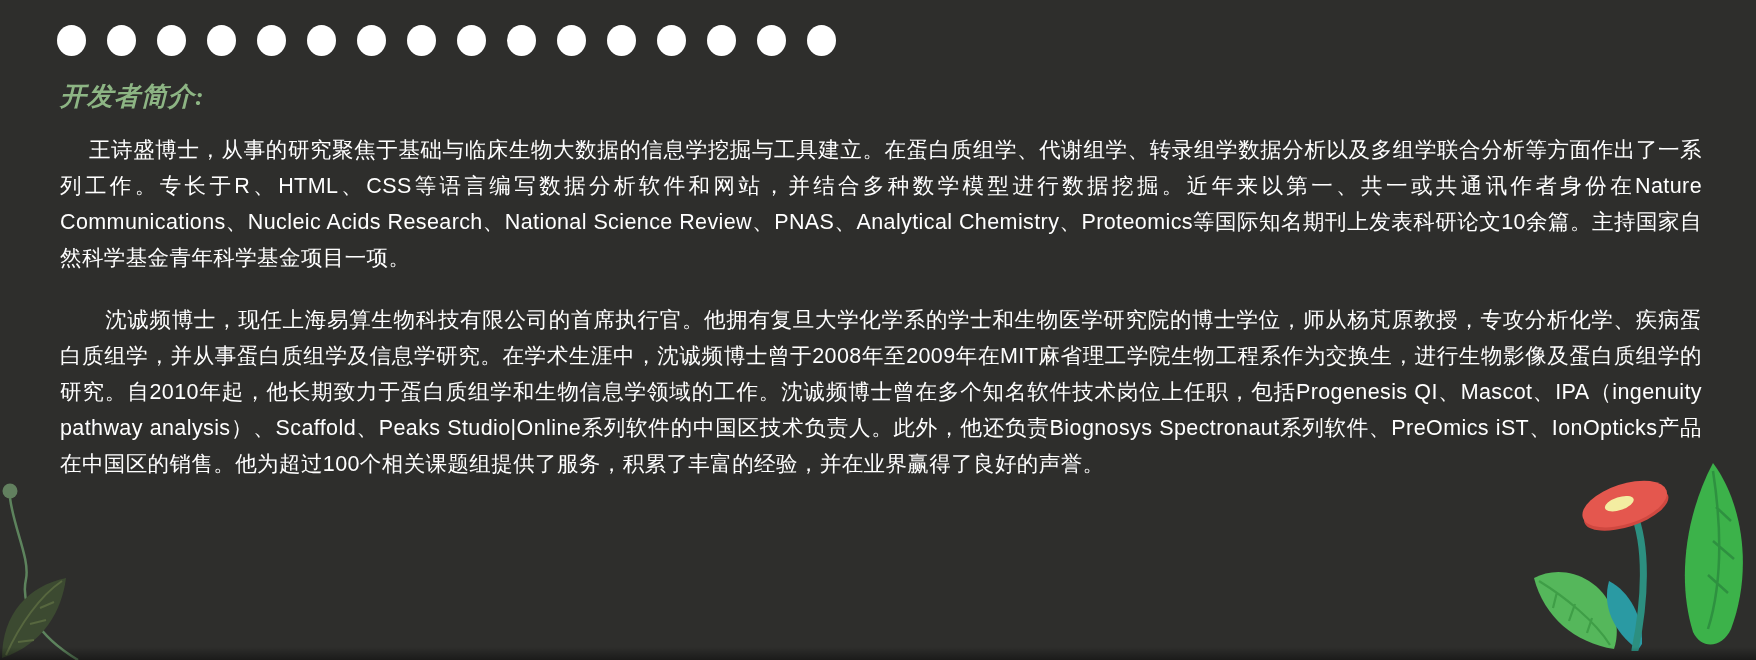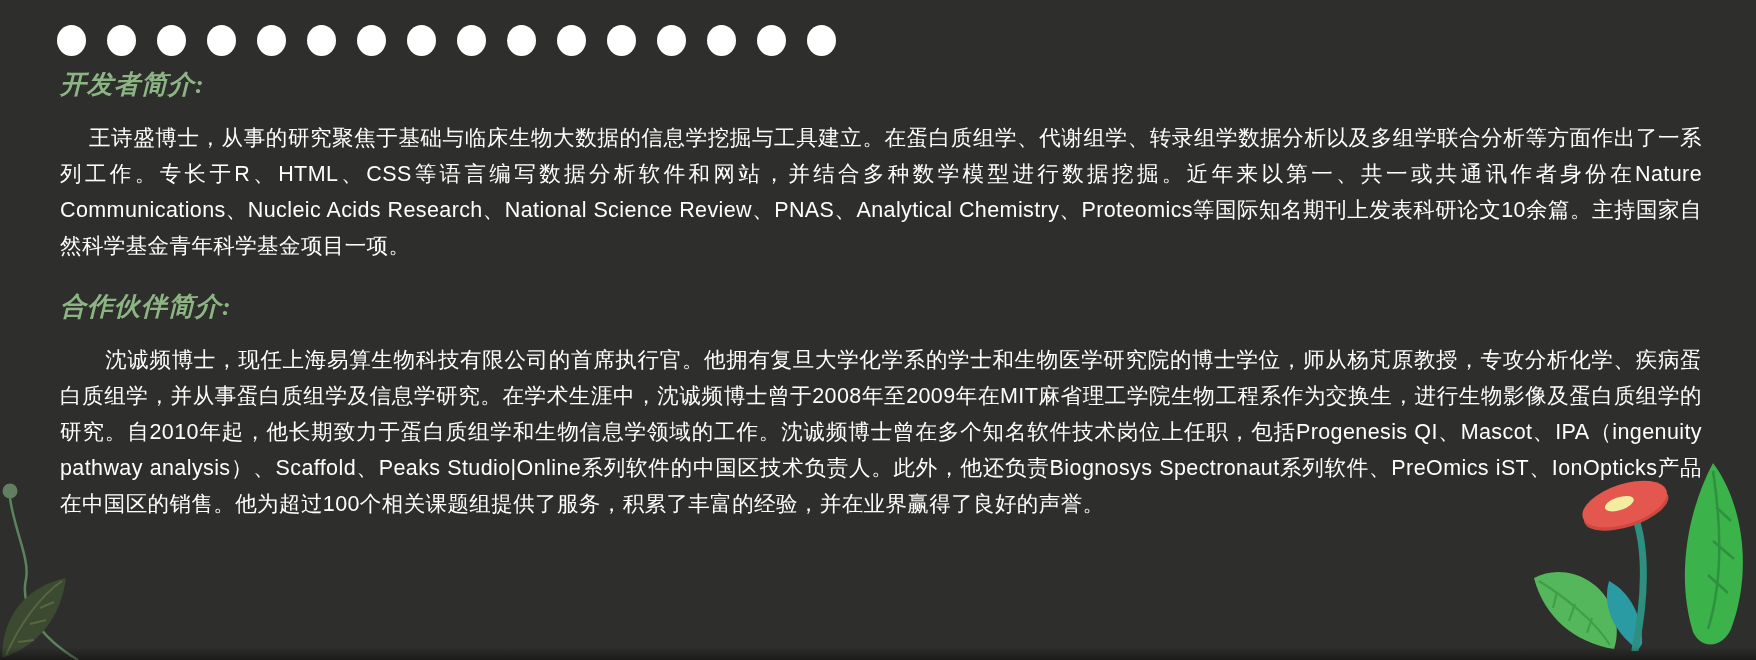--- a/index.html
+++ b/index.html
@@ -32,21 +32,21 @@
   }
   .hole {
     width: 29px;
     height: 31px;
     border-radius: 50%;
     background: #ffffff;
   }
   .content {
     position: absolute;
     left: 60px;
-    top: 68px;
+    top: 80px;
     width: 1642px;
   }
   .heading {
     font-family: "Liberation Serif", "DejaVu Serif", serif;
     font-style: italic;
     font-weight: bold;
     font-size: 26px;
     line-height: 34px;
     letter-spacing: 1px;
     color: #8db584;
@@ -98,21 +98,20 @@
       <div class="hole" style="background: rgb(255, 255, 255);"></div>
       <div class="hole" style="background: rgb(255, 255, 255);"></div>
       <div class="hole" style="background: rgb(255, 255, 255);"></div>
       <div class="hole" style="background: rgb(255, 255, 255);"></div>
     </div>
 
   <div class="content">
     <h2 class="heading">开发者简介:</h2>
     <p class="para indent-sm">王诗盛博士，从事的研究聚焦于基础与临床生物大数据的信息学挖掘与工具建立。在蛋白质组学、代谢组学、转录组学数据分析以及多组学联合分析等方面作出了一系列工作。专长于R、HTML、CSS等语言编写数据分析软件和网站，并结合多种数学模型进行数据挖掘。近年来以第一、共一或共通讯作者身份在Nature Communications、Nucleic Acids Research、National Science Review、PNAS、Analytical Chemistry、Proteomics等国际知名期刊上发表科研论文10余篇。主持国家自然科学基金青年科学基金项目一项。</p>
 
-    <h2 class="heading">合作伙伴简介:</h2>
     <p class="para indent-lg">沈诚频博士，现任上海易算生物科技有限公司的首席执行官。他拥有复旦大学化学系的学士和生物医学研究院的博士学位，师从杨芃原教授，专攻分析化学、疾病蛋白质组学，并从事蛋白质组学及信息学研究。在学术生涯中，沈诚频博士曾于2008年至2009年在MIT麻省理工学院生物工程系作为交换生，进行生物影像及蛋白质组学的研究。自2010年起，他长期致力于蛋白质组学和生物信息学领域的工作。沈诚频博士曾在多个知名软件技术岗位上任职，包括Progenesis QI、Mascot、IPA（ingenuity pathway analysis）、Scaffold、Peaks Studio|Online系列软件的中国区技术负责人。此外，他还负责Biognosys Spectronaut系列软件、PreOmics iST、IonOpticks产品在中国区的销售。他为超过100个相关课题组提供了服务，积累了丰富的经验，并在业界赢得了良好的声誉。</p>
   </div>
 
   <svg class="vine-illustration" viewBox="0 0 112 186">
     <path d="M78,186 C38,162 20,132 26,105 C30,85 14,55 10,24" fill="none" stroke="#5d835d" stroke-width="2.5"></path>
     <circle cx="10" cy="17" r="7.5" fill="#62805f"></circle>
     <path d="M2,184 C2,140 28,112 66,104 C62,136 44,170 2,184 Z" fill="#3c4a31"></path>
     <path d="M6,181 C20,150 40,122 62,107 M18,168 L34,166 M30,150 L46,146 M40,134 L54,128" fill="none" stroke="#57673f" stroke-width="2"></path>
   </svg>
 

